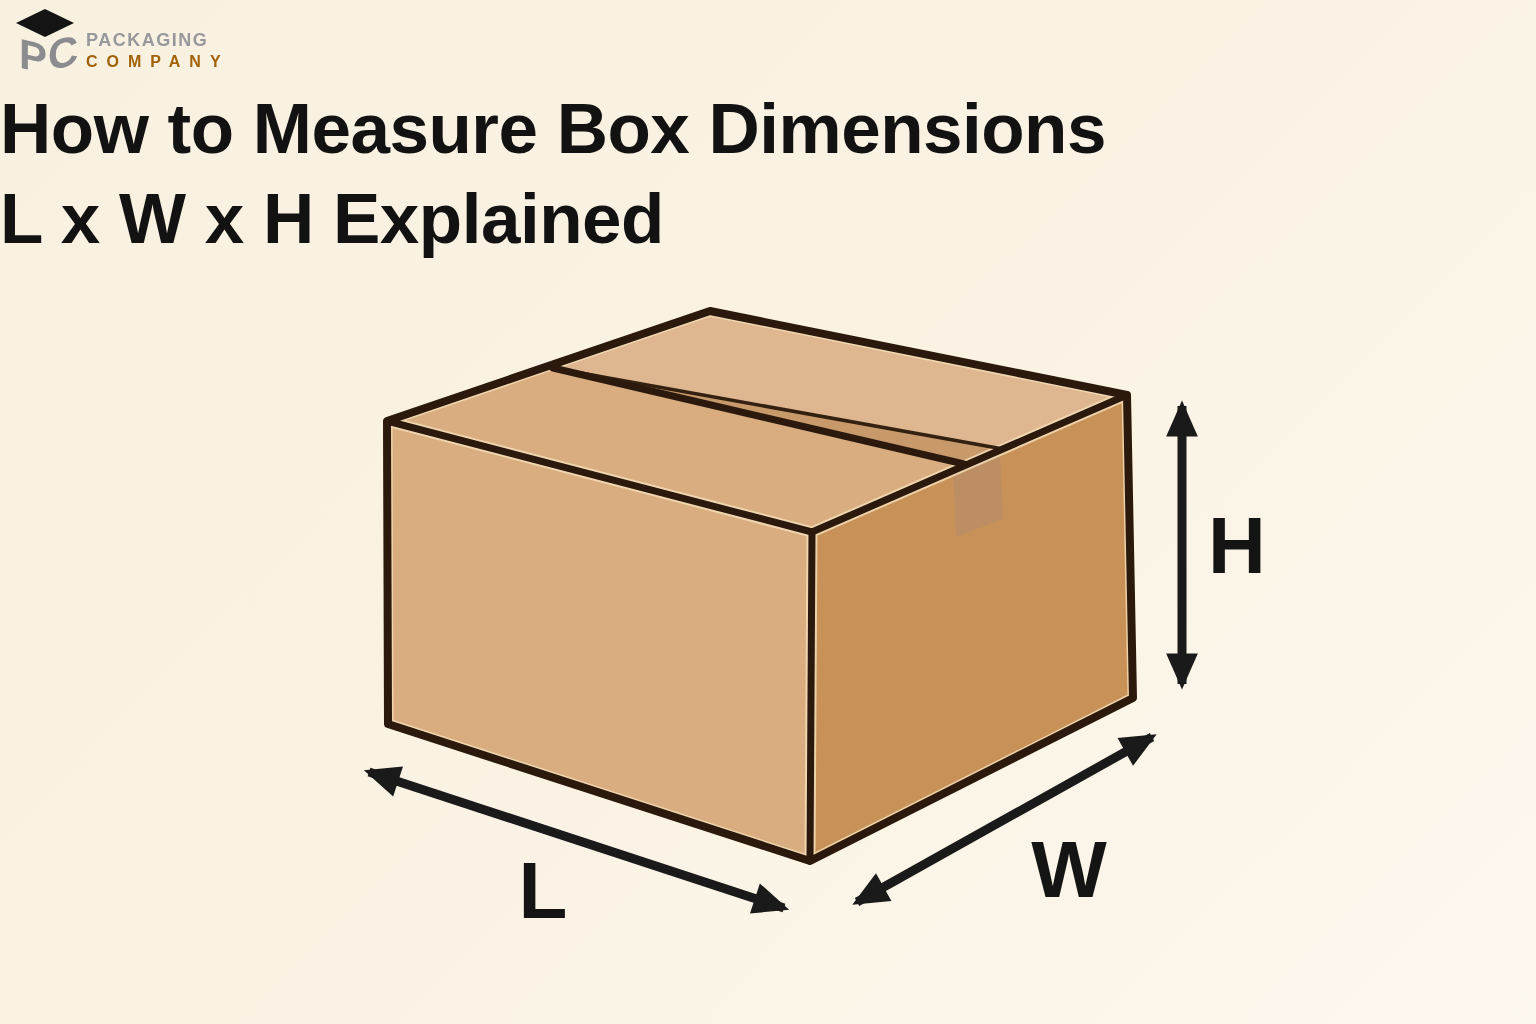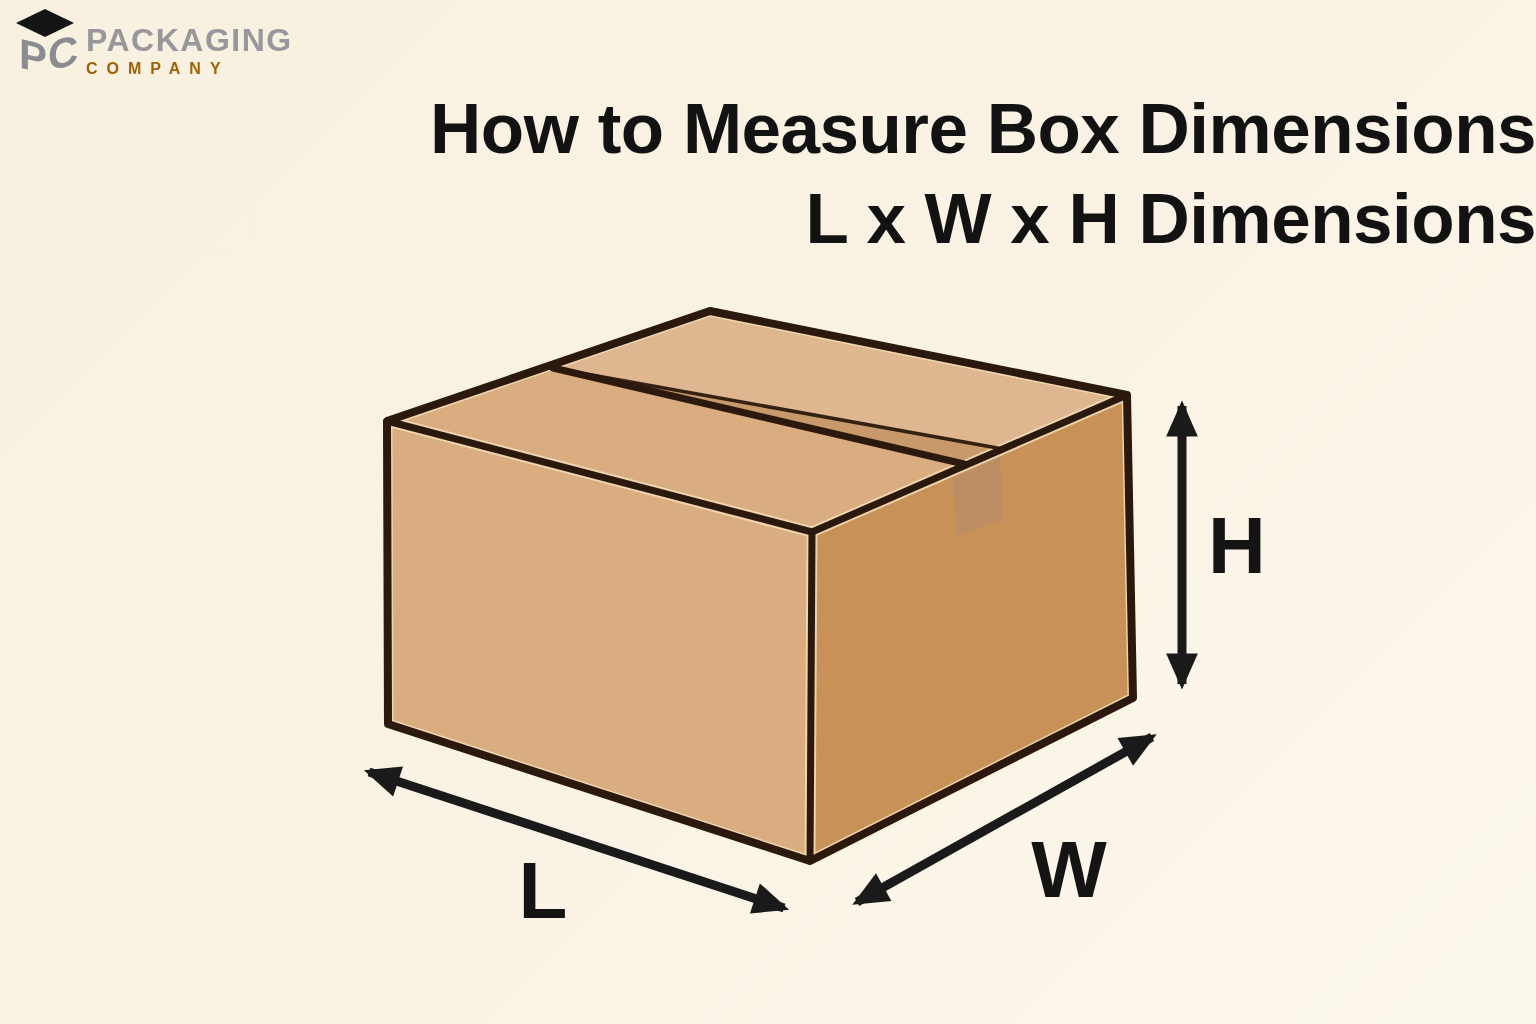--- a/index.html
+++ b/index.html
@@ -10,30 +10,30 @@
     overflow: hidden;
   }
   .page { position: relative; width: 1536px; height: 1024px; }
 
   
   .logo { position: absolute; left: 8px; top: 4px; display: flex; align-items: center; }
   .logo-icon { display: block; }
   .logo-letter { font-family: "Liberation Sans", sans-serif; font-weight: bold; font-size: 42px; fill: #8b8c90; }
   .logo-text { display: flex; flex-direction: column; margin-left: 6px; margin-top: 18px; }
   .logo-top {
-    font-size: 32px; font-weight: bold; color: #98989c; letter-spacing: 1.5px; line-height: 1.0;
+    font-size: 18px; font-weight: bold; color: #98989c; letter-spacing: 1.5px; line-height: 1.0;
   }
   .logo-bottom {
     font-size: 16px; font-weight: bold; color: #a16207; letter-spacing: 9px; margin-top: 5px; line-height: 1.0;
   }
 
   
   .title {
     position: absolute; top: 84px; left: 0; width: 1536px; margin: 0;
-    text-align: right; color: #121212; font-weight: bold;
+    text-align: left; color: #121212; font-weight: bold;
     font-size: 71px; line-height: 1.27; letter-spacing: -0.5px;
   }
   .title span { display: block; }
 
   
   .diagram { position: absolute; left: 0; top: 0; }
   .inner-hl { fill: none; stroke: #f3ddb6; stroke-width: 11; opacity: 0.85; }
   .edge { fill: none; stroke: #2a190c; stroke-width: 7; stroke-linejoin: round; stroke-linecap: round; }
   .edge-sil { stroke-width: 8; }
   .edge-thin { stroke-width: 3.5; opacity: 0.95; }
@@ -56,21 +56,21 @@
       <text x="40" y="76" transform="skewY(-13)" class="logo-letter">C</text>
     </svg>
     <div class="logo-text">
       <span class="logo-top">PACKAGING</span>
       <span class="logo-bottom">COMPANY</span>
     </div>
   </header>
 
   <h1 class="title">
     <span>How to Measure Box Dimensions</span>
-    <span>L x W x H Dimensions</span>
+    <span>L x W x H Explained</span>
   </h1>
 
   <svg class="diagram" width="1536" height="1024" viewBox="0 0 1536 1024">
     <defs>
       <marker id="arrowhead" viewBox="0 0 10 10" refX="8.5" refY="5" markerWidth="4.4" markerHeight="4.0" orient="auto-start-reverse">
         <path d="M 0 0.6 L 10 5 L 0 9.4 z" class="arrowhead"></path>
       </marker>
       <clipPath id="clip-top">
           <polygon points="710,311 1127,395 812,532 387,421"></polygon>
         </clipPath>

